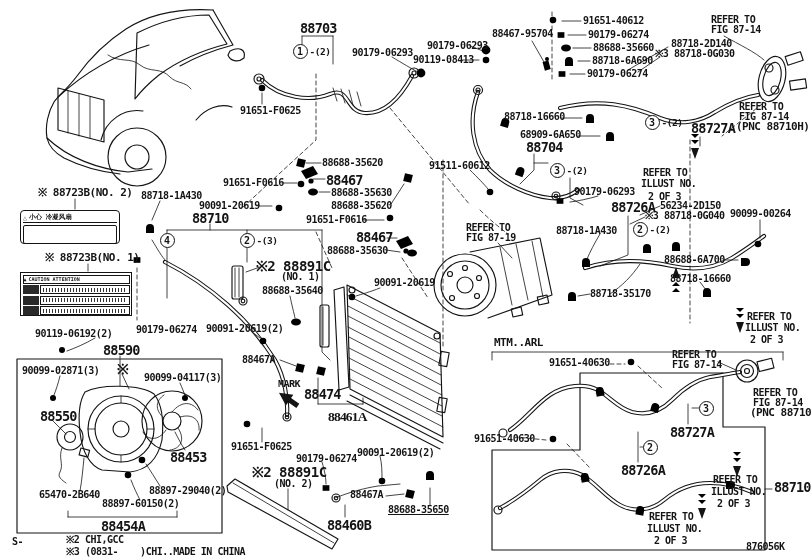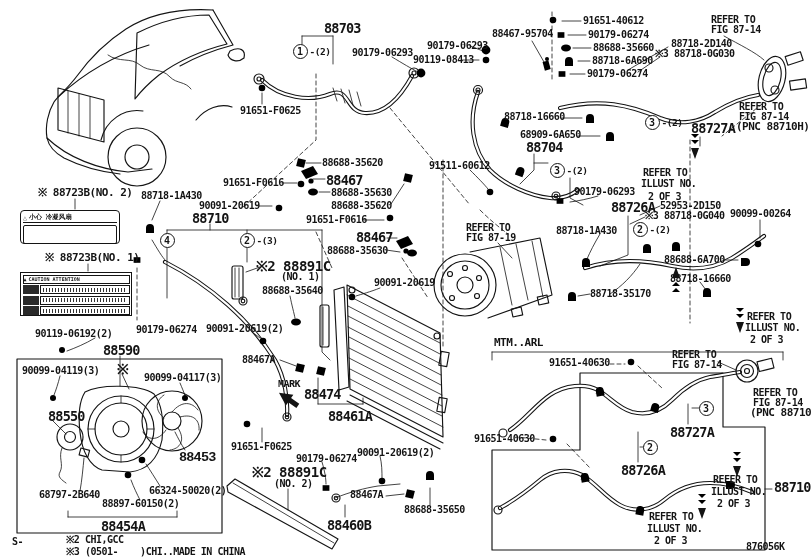--- a/index.html
+++ b/index.html
@@ -396,21 +396,21 @@
         <div class="lc"></div>
         <div class="rc"></div>
       </div>
 </div>
 
 <div id="labels-layer">
       <div class="lbl fs11" style="left: 38px; top: 187px; text-align: right;">※ 88723B(NO. 2)</div>
       <div class="lbl fs11" style="left: 45px; top: 252px;">※ 88723B(NO. 1)</div>
       <div class="lbl" style="left: 141px; top: 191px;">88718-1A430</div>
       <div class="lbl" style="left: 240px; top: 106px;">91651-F0625</div>
-      <div class="lbl fs14" style="left: 300px; top: 22px; margin-left: 24px;">88703</div>
+      <div class="lbl fs14" style="left: 300px; top: 22px;">88703</div>
       <div class="lbl" style="left: 352px; top: 48px;">90179-06293</div>
       <div class="lbl" style="left: 427px; top: 41px;">90179-06293</div>
       <div class="lbl" style="left: 413px; top: 55px;">90119-08413</div>
       <div class="lbl" style="left: 492px; top: 29px;">88467-95704</div>
       <div class="lbl" style="left: 583px; top: 16px;">91651-40612</div>
       <div class="lbl" style="left: 588px; top: 30px;">90179-06274</div>
       <div class="lbl" style="left: 593px; top: 43px;">88688-35660</div>
       <div class="lbl" style="left: 592px; top: 56px;">88718-6A690</div>
       <div class="lbl" style="left: 587px; top: 69px;">90179-06274</div>
       <div class="lbl" style="left: 711px; top: 15px;">REFER TO</div>
@@ -440,46 +440,46 @@
       <div class="lbl" style="left: 199px; top: 201px;">90091-20619</div>
       <div class="lbl fs14" style="left: 192px; top: 212px;">88710</div>
       <div class="lbl" style="left: 556px; top: 226px;">88718-1A430</div>
       <div class="lbl fs12" style="left: 256px; top: 260px;">※2 88891C</div>
       <div class="lbl" style="left: 281px; top: 272px;">(NO. 1)</div>
       <div class="lbl" style="left: 262px; top: 286px;">88688-35640</div>
       <div class="lbl" style="left: 206px; top: 324px;">90091-20619(2)</div>
       <div class="lbl" style="left: 136px; top: 325px;">90179-06274</div>
       <div class="lbl" style="left: 35px; top: 329px;">90119-06192(2)</div>
       <div class="lbl fs14" style="left: 103px; top: 344px;">88590</div>
-      <div class="lbl" style="left: 22px; top: 366px;">90099-04119(3)</div>
+      <div class="lbl" style="left: 22px; top: 366px;">90099-02871(3)</div>
       <div class="lbl fs12" style="left: 117px; top: 363px;">※</div>
       <div class="lbl" style="left: 144px; top: 373px;">90099-04117(3)</div>
-      <div class="lbl fs14" style="left: 48px; top: 410px;">88550</div>
-      <div class="lbl fs14" style="left: 179px; top: 451px; font-family: Liberation Mono, monospace;">88453</div>
-      <div class="lbl" style="left: 39px; top: 490px;">68797-2B640</div>
-      <div class="lbl" style="left: 149px; top: 486px;">66324-50020(2)</div>
+      <div class="lbl fs14" style="left: 40px; top: 410px;">88550</div>
+      <div class="lbl fs14" style="left: 170px; top: 451px;">88453</div>
+      <div class="lbl" style="left: 39px; top: 490px;">65470-2B640</div>
+      <div class="lbl" style="left: 149px; top: 486px;">88897-29040(2)</div>
       <div class="lbl" style="left: 102px; top: 499px;">88897-60150(2)</div>
       <div class="lbl fs14" style="left: 101px; top: 520px;">88454A</div>
       <div class="lbl" style="left: 12px; top: 537px;">S-</div>
       <div class="lbl" style="left: 66px; top: 535px;">※2 CHI,GCC</div>
-      <div class="lbl" style="left: 66px; top: 547px;">※3 (0501-    )CHI..MADE IN CHINA</div>
+      <div class="lbl" style="left: 66px; top: 547px;">※3 (0831-    )CHI..MADE IN CHINA</div>
       <div class="lbl" style="left: 242px; top: 355px;">88467A</div>
       <div class="lbl" style="left: 278px; top: 380px; font-family: Liberation Mono, monospace;">MARK</div>
       <div class="lbl fs14" style="left: 304px; top: 388px;">88474</div>
-      <div class="lbl fs14" style="left: 328px; top: 410px;">88461A</div>
+      <div class="lbl fs14" style="left: 328px; top: 410px; font-family: Liberation Serif, serif;">88461A</div>
       <div class="lbl" style="left: 231px; top: 442px;">91651-F0625</div>
       <div class="lbl" style="left: 296px; top: 454px;">90179-06274</div>
       <div class="lbl" style="left: 357px; top: 448px;">90091-20619(2)</div>
       <div class="lbl fs12" style="left: 252px; top: 466px;">※2 88891C</div>
       <div class="lbl" style="left: 274px; top: 479px;">(NO. 2)</div>
       <div class="lbl" style="left: 350px; top: 490px;">88467A</div>
-      <div class="lbl" style="left: 404px; top: 505px;">88688-35650</div>
+      <div class="lbl" style="left: 388px; top: 505px; text-decoration: underline;">88688-35650</div>
       <div class="lbl fs14" style="left: 327px; top: 519px;">88460B</div>
       <div class="lbl fs14" style="left: 611px; top: 201px;">88726A</div>
-      <div class="lbl" style="left: 660px; top: 201px;">52953-2D150</div>
+      <div class="lbl" style="left: 660px; top: 201px;">56234-2D150</div>
       <div class="lbl" style="left: 645px; top: 211px;">※3 88718-0G040</div>
       <div class="lbl" style="left: 730px; top: 209px;">90099-00264</div>
       <div class="lbl" style="left: 664px; top: 255px;">88688-6A700</div>
       <div class="lbl" style="left: 670px; top: 274px;">88718-16660</div>
       <div class="lbl" style="left: 590px; top: 289px;">88718-35170</div>
       <div class="lbl" style="left: 643px; top: 168px;">REFER TO</div>
       <div class="lbl" style="left: 641px; top: 179px;">ILLUST NO.</div>
       <div class="lbl" style="left: 648px; top: 192px;">2 OF 3</div>
       <div class="lbl fs11" style="left: 494px; top: 337px;">MTM..ARL</div>
       <div class="lbl" style="left: 549px; top: 358px;">91651-40630</div>

